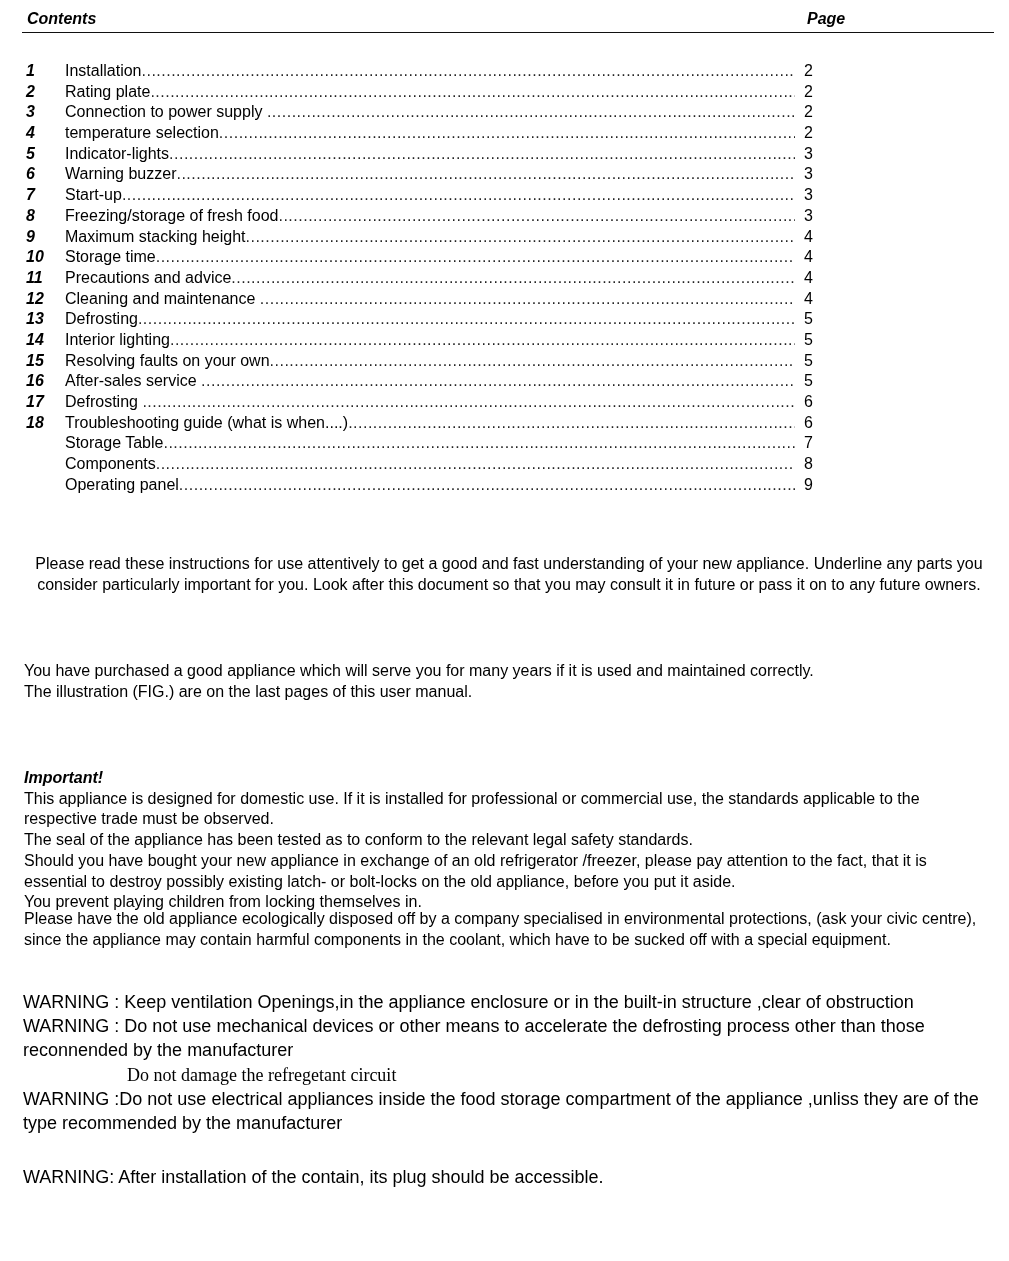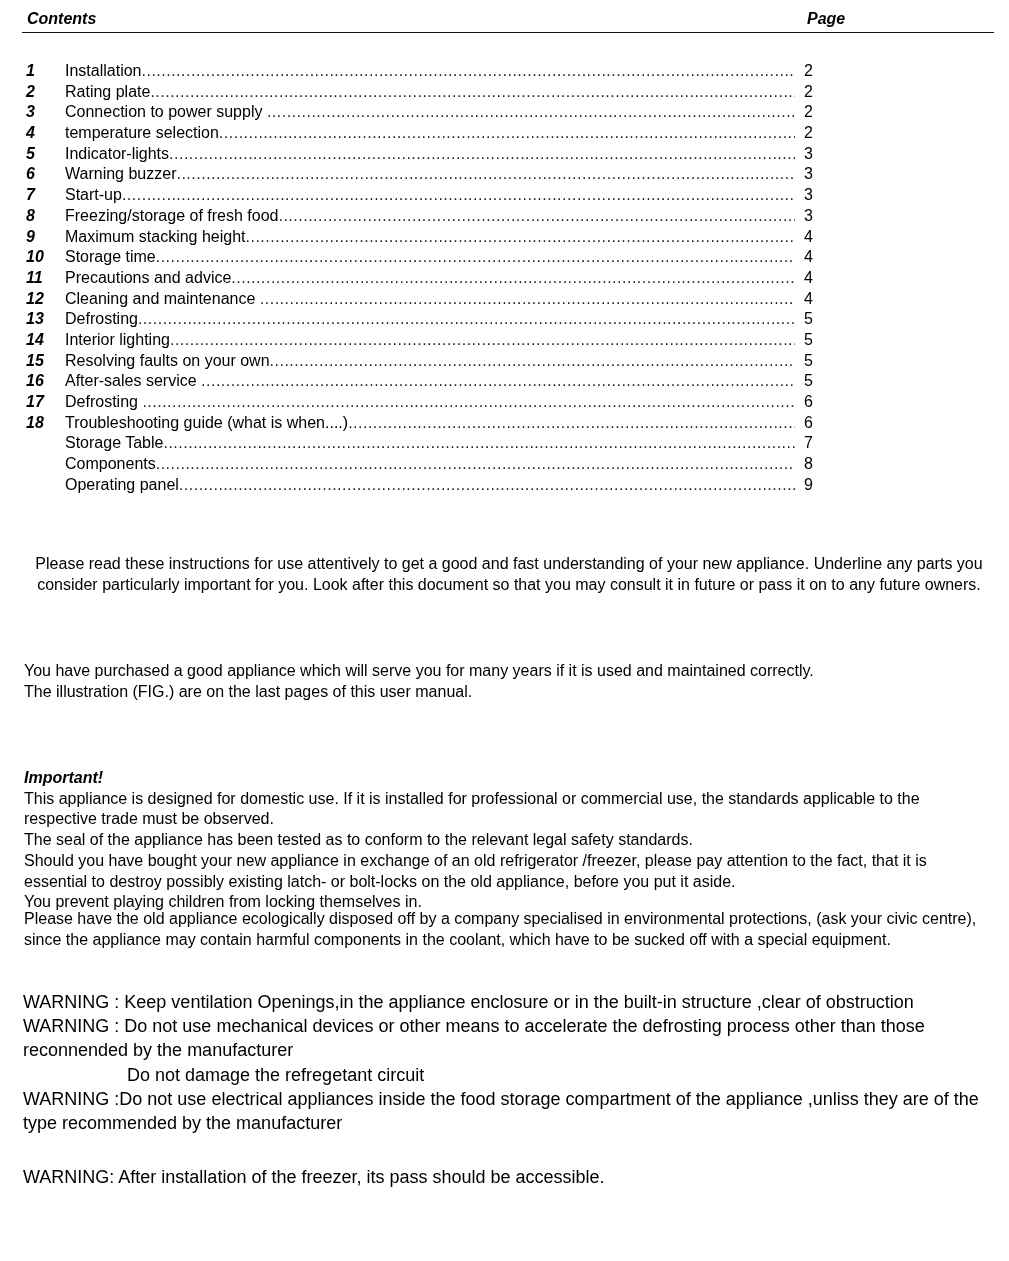--- a/index.html
+++ b/index.html
@@ -90,21 +90,21 @@
       font-style: italic;
     }
     .warnings {
       position: absolute;
       left: 23px;
       width: 970px;
       font-size: 18px;
       line-height: 24.2px;
     }
     .warnings p { margin: 0; }
-    .warnings .indent { padding-left: 104px; }
+    .warnings .indent { padding-left: 104px; font-family: Liberation Serif, serif; }
     .warnings2 {
       position: absolute;
       left: 23px;
       width: 970px;
       font-size: 18px;
       line-height: 30px;
     }
     .warnings2 p { margin: 0; }
   </style>
 </head>
@@ -245,14 +245,14 @@
 </div>
 
 <div class="warnings" style="top:990px;">
   <p>WARNING : Keep ventilation Openings,in the appliance enclosure or in the built-in structure ,clear of obstruction</p>
   <p>WARNING : Do not use mechanical devices or other means to accelerate the defrosting process other than those reconnended by the manufacturer</p>
   <p class="indent">Do not damage the refregetant circuit</p>
   <p>WARNING :Do not use electrical appliances inside the food storage compartment of the appliance ,unliss they are of the type recommended by the manufacturer</p>
 </div>
 
 <div class="warnings2" style="top:1162px;">
-  <p>WARNING: After installation of the freezer, its pass should be accessible.</p>
+  <p>WARNING: After installation of the contain, its plug should be accessible.</p>
 </div>
 
 </body></html>

